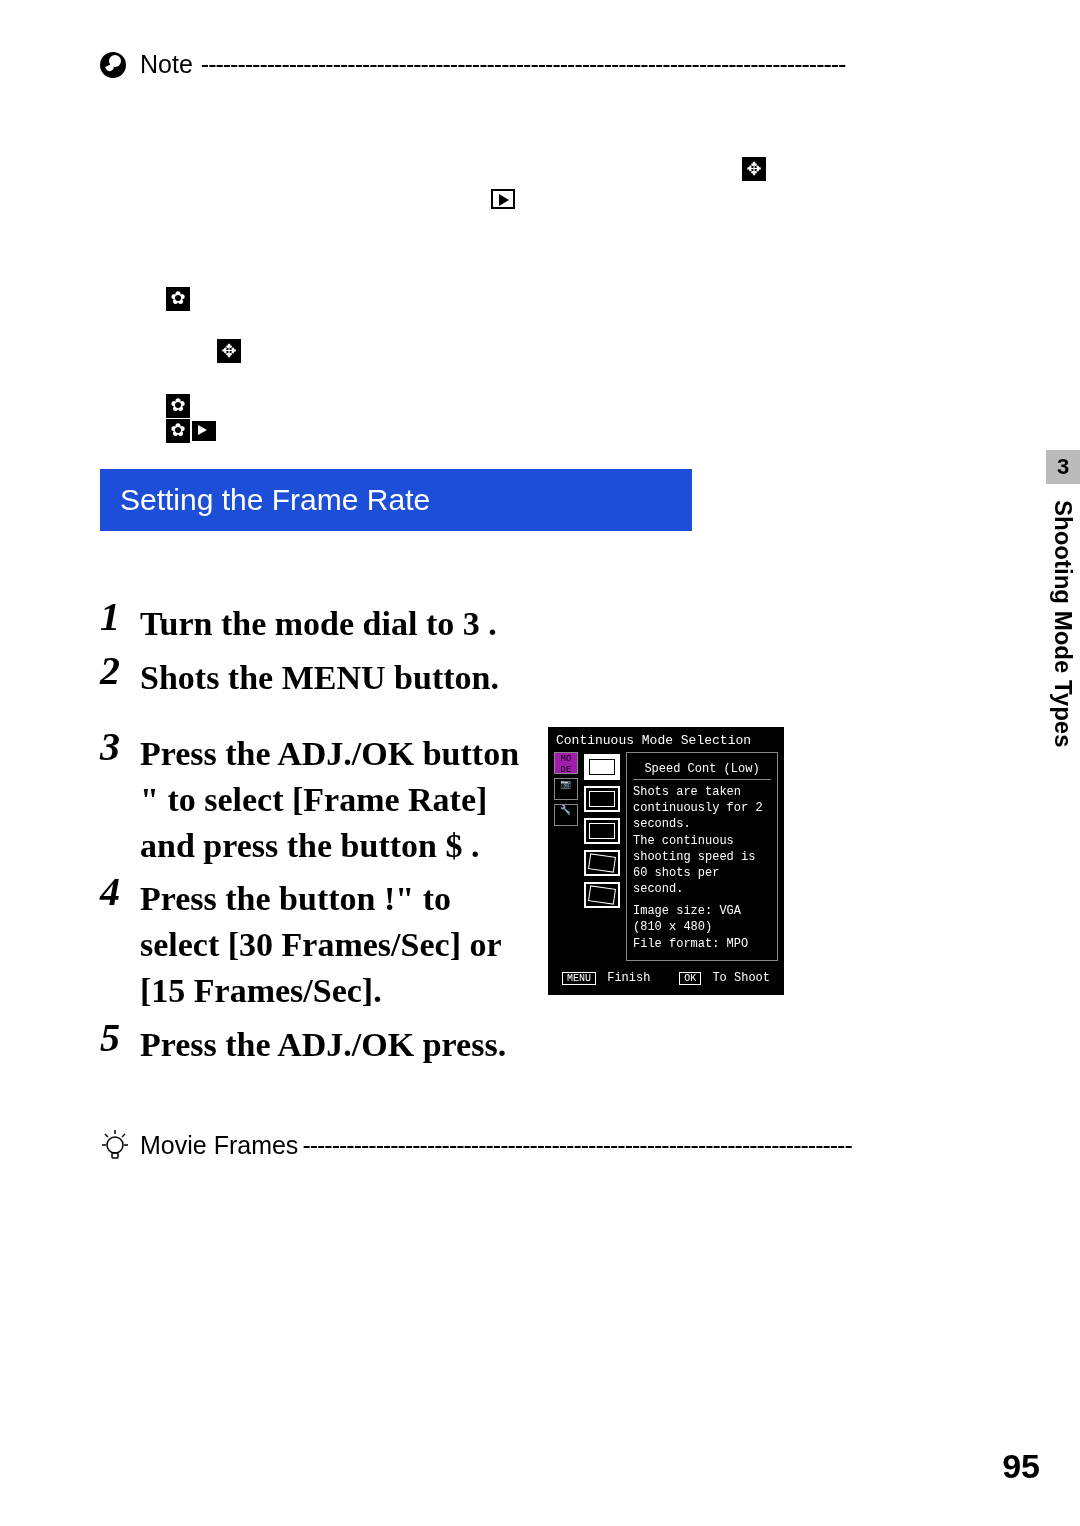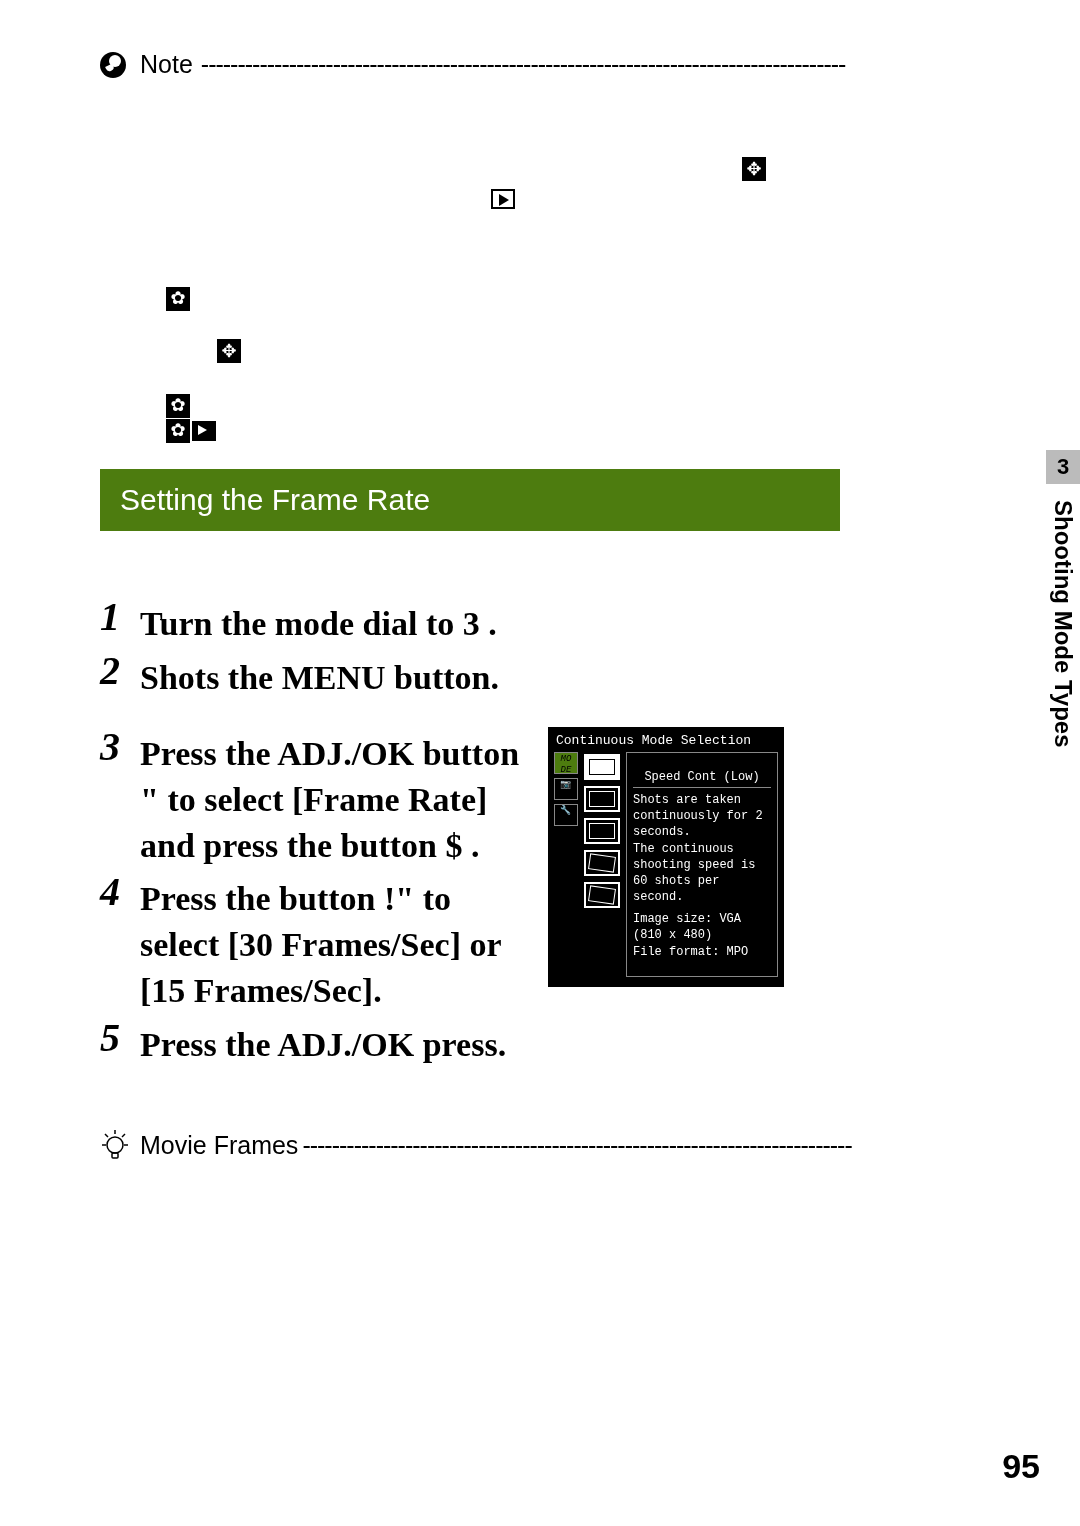--- a/index.html
+++ b/index.html
@@ -121,25 +121,25 @@
 
   
   .invisible-block {
     height: 340px;
     position: relative;
   }
   .float-icon { position: absolute; }
 
   
   .section-bar {
-    background: #4d7c0f;
+    background: #1d4ed8;
     color: #fff;
     font-size: 30px;
     padding: 14px 20px;
-    width: 740px;
+    width: 592px;
     margin-top: 30px;
     margin-bottom: 70px;
   }
 
   
   .step {
     display: flex;
     align-items: flex-start;
     margin-bottom: 8px;
     width: 740px;
@@ -204,21 +204,21 @@
   .lcd-left .tab {
     border: 1px solid #888;
     height: 22px;
     font-size: 9px;
     text-align: center;
     line-height: 11px;
     padding-top:1px;
     color:#ccc;
   }
   .lcd-left .tab.sel {
-    background:#4d7c0f; color:#000;font-style:italic;
+    background:#a21caf; color:#000;
   }
   .lcd-mid {
     width: 36px;
     display: flex;
     flex-direction: column;
     gap: 6px;
     padding-top: 2px;
   }
   .lcd-mid .m {
     border: 2px solid #fff;
@@ -227,21 +227,21 @@
   }
   .lcd-mid .m.sel { background:#fff; }
   .lcd-mid .m .inner {
     position:absolute; inset:3px; border:1px solid #fff;
   }
   .lcd-mid .m.sel .inner { border-color:#000; }
   .lcd-mid .m.rot .inner { transform: rotate(8deg); }
   .lcd-right {
     flex: 1;
     border: 1px solid #888;
-    padding: 16px 6px;
+    padding: 8px 6px;
     font-size: 12px;
     line-height: 1.35;
   }
   .lcd-right .hd {
     text-align: center;
     border-bottom: 1px solid #888;
     padding-bottom: 2px;
     margin-bottom: 4px;
   }
   .lcd-foot {
@@ -383,20 +383,30 @@
         </div>
         <div class="lcd-right">
           <div class="hd">Speed Cont (Low)</div>
           <div>Shots are taken continuously for 2 seconds.</div>
           <div>The continuous shooting speed is 60 shots per second.</div>
           <div style="height:6px"></div>
           <div>Image size: VGA (810 x 480)</div>
           <div>File format: MPO</div>
         </div>
       </div>
+      <div class="lcd-foot">
+        <span>
+          <span class="btn">MENU</span>
+          <span>Finish</span>
+        </span>
+        <span>
+          <span class="btn">OK</span>
+          <span>To Shoot</span>
+        </span>
+      </div>
     </div>
   </div>
 
   <div class="step">
     <div class="step-num">5</div>
     <div class="step-text">Press the ADJ./OK press.</div>
   </div>
 
   <div class="tip-row">
     <span class="bulb">

